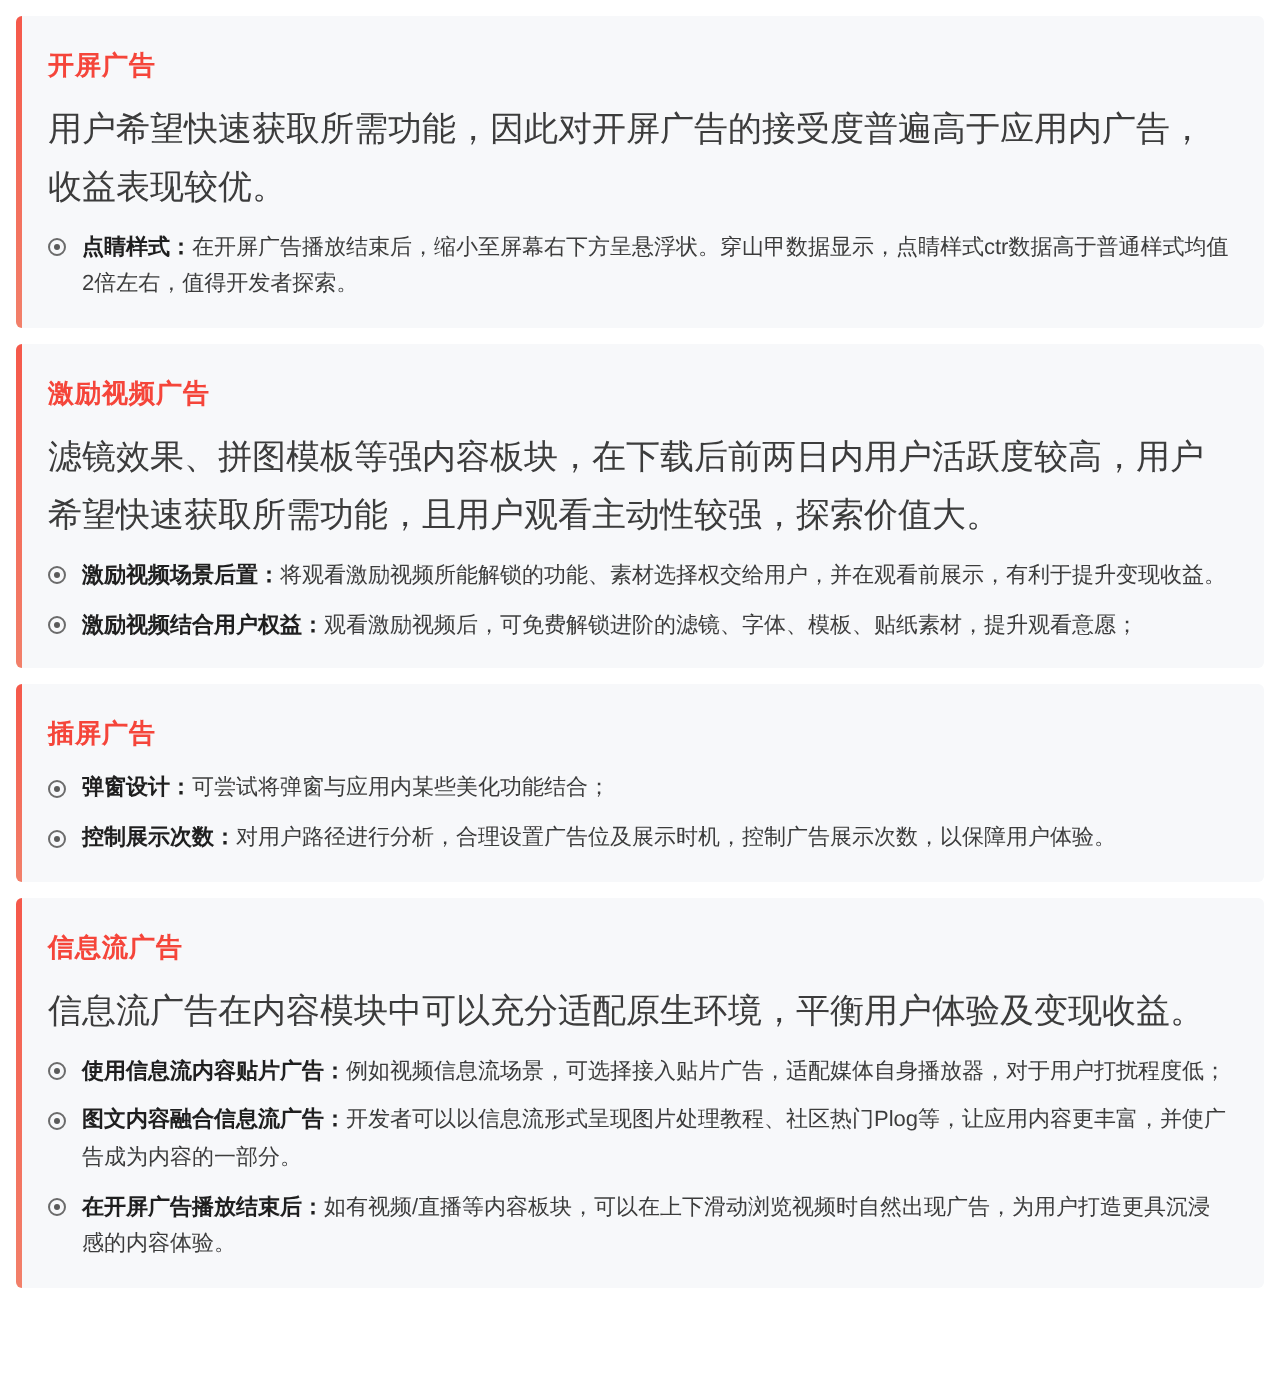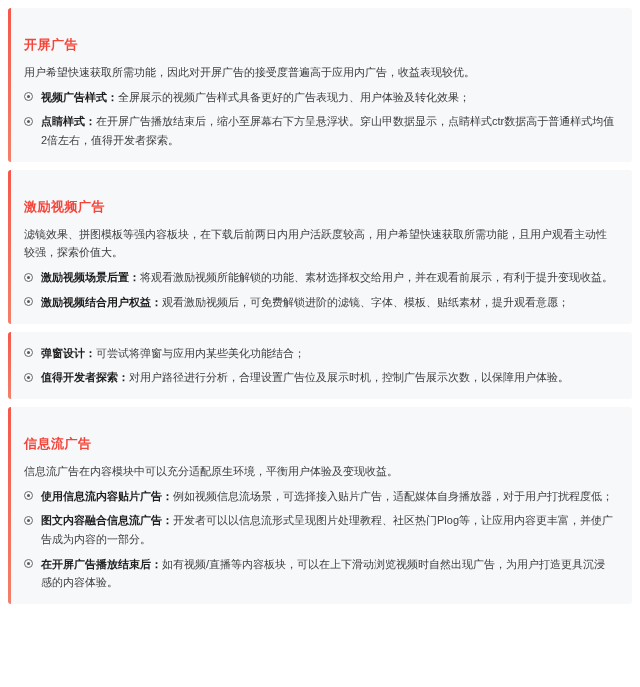--- a/index.html
+++ b/index.html
@@ -37,25 +37,25 @@
     top: 0;
     bottom: 0;
     width: 3px;
     background: linear-gradient(to bottom, #f5584a, #f2806a);
     border-radius: 3px 0 0 3px;
   }
   .section-title {
     color: #f5453a;
     font-size: 13px;
     font-weight: bold;
-    margin: 16px 0 9px 0;
+    margin: 4px 0 9px 0;
     letter-spacing: 0.5px;
   }
   .para {
-    font-size: 11px;
+    font-size: 17px;
     line-height: 1.7;
     color: #3c3c3c;
     margin: 0 0 6px 0;
   }
   .bullets {
     list-style: none;
     margin: 0;
     padding: 0;
   }
   .bullet {
@@ -104,24 +104,20 @@
 <body>
 
 <div class="page">
 
   <div class="section first-section">
     <div class="section-title">开屏广告</div>
     <p class="para">用户希望快速获取所需功能，因此对开屏广告的接受度普遍高于应用内广告，收益表现较优。</p>
     <ul class="bullets">
       <li class="bullet">
         <span class="bullet-marker"></span>
-        <span class="bullet-lead">视频广告样式：</span><span class="bullet-text">全屏展示的视频广告样式具备更好的广告表现力、用户体验及转化效果；</span>
-      </li>
-      <li class="bullet">
-        <span class="bullet-marker"></span>
         <span class="bullet-lead">点睛样式：</span><span class="bullet-text">在开屏广告播放结束后，缩小至屏幕右下方呈悬浮状。穿山甲数据显示，点睛样式ctr数据高于普通样式均值2倍左右，值得开发者探索。</span>
       </li>
     </ul>
   </div>
 
   <div class="section">
     <div class="section-title">激励视频广告</div>
     <p class="para">滤镜效果、拼图模板等强内容板块，在下载后前两日内用户活跃度较高，用户希望快速获取所需功能，且用户观看主动性较强，探索价值大。</p>
     <ul class="bullets">
       <li class="bullet">
@@ -129,28 +125,29 @@
         <span class="bullet-lead">激励视频场景后置：</span><span class="bullet-text">将观看激励视频所能解锁的功能、素材选择权交给用户，并在观看前展示，有利于提升变现收益。</span>
       </li>
       <li class="bullet">
         <span class="bullet-marker"></span>
         <span class="bullet-lead">激励视频结合用户权益：</span><span class="bullet-text">观看激励视频后，可免费解锁进阶的滤镜、字体、模板、贴纸素材，提升观看意愿；</span>
       </li>
     </ul>
   </div>
 
   <div class="section">
+    <div class="section-title">插屏广告</div>
     <ul class="bullets">
       <li class="bullet">
         <span class="bullet-marker"></span>
         <span class="bullet-lead">弹窗设计：</span><span class="bullet-text">可尝试将弹窗与应用内某些美化功能结合；</span>
       </li>
       <li class="bullet">
         <span class="bullet-marker"></span>
-        <span class="bullet-lead">值得开发者探索：</span><span class="bullet-text">对用户路径进行分析，合理设置广告位及展示时机，控制广告展示次数，以保障用户体验。</span>
+        <span class="bullet-lead">控制展示次数：</span><span class="bullet-text">对用户路径进行分析，合理设置广告位及展示时机，控制广告展示次数，以保障用户体验。</span>
       </li>
     </ul>
   </div>
 
 
   <div class="section">
     <div class="section-title">信息流广告</div>
     <p class="para">信息流广告在内容模块中可以充分适配原生环境，平衡用户体验及变现收益。</p>
     <ul class="bullets">
       <li class="bullet">

